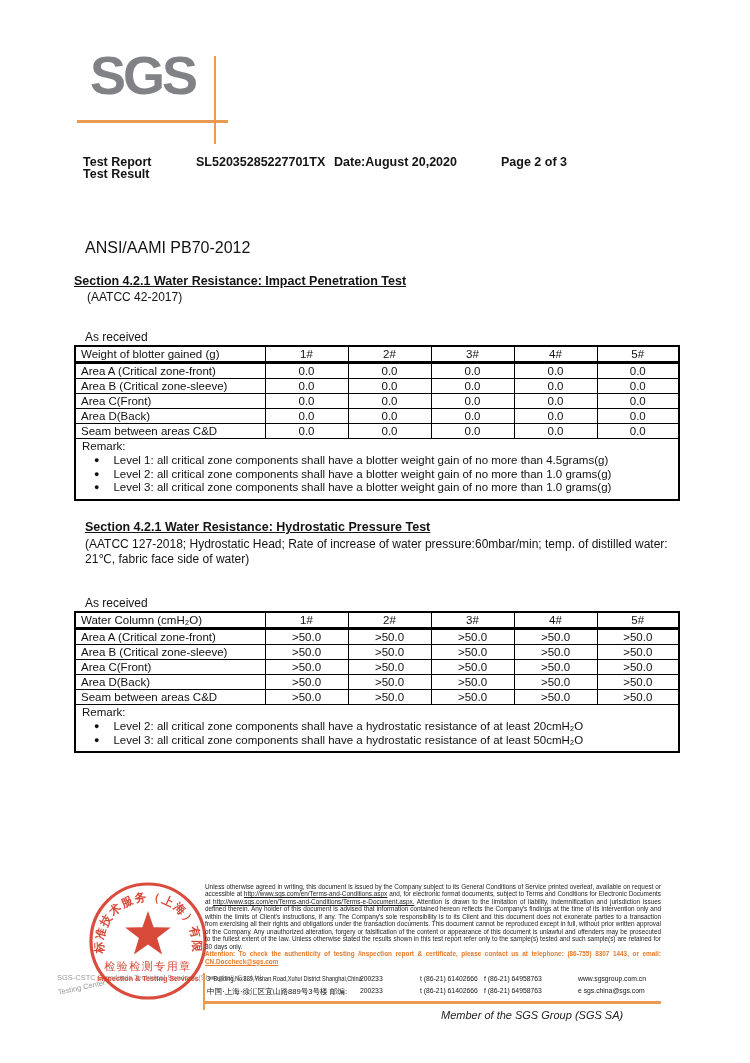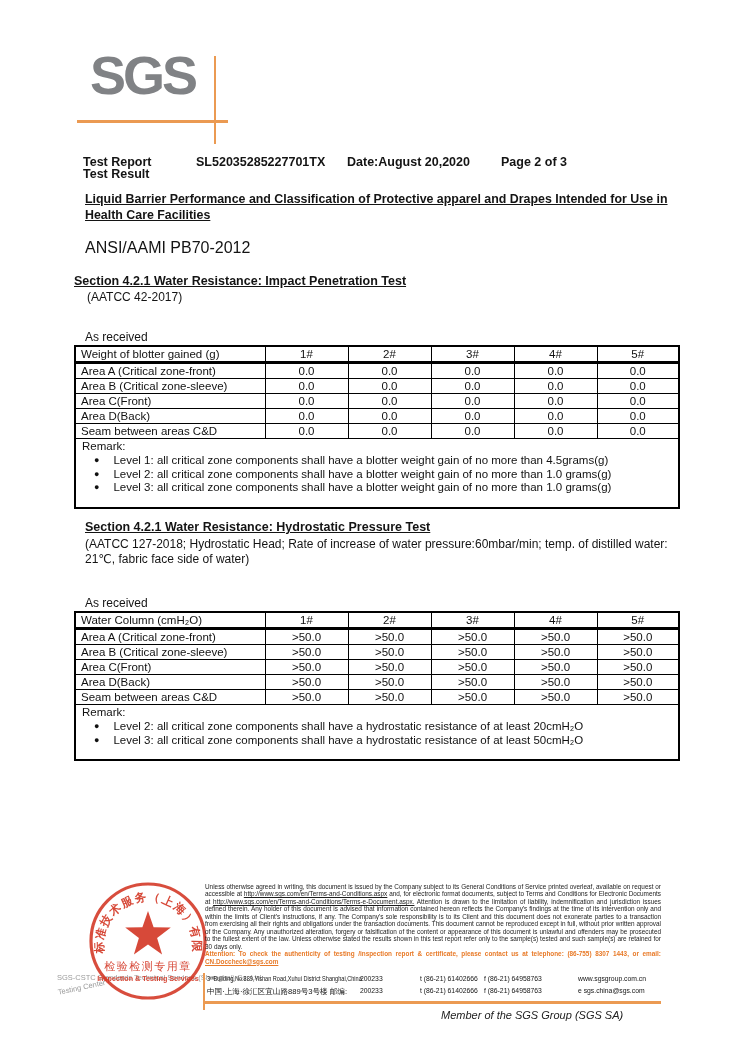--- a/index.html
+++ b/index.html
@@ -35,21 +35,21 @@
 
   
   table.rtable {
     position:absolute; left:74px; width:604px;
     border-collapse:collapse; table-layout:fixed;
     font-size:11.5px; color:#111; border:2px solid #000;
   }
   table.rtable td { border:1px solid #000; height:14px; padding:0 5px; white-space:nowrap; overflow:hidden; }
   table.rtable tr.hdr td { border-bottom:3px solid #000; }
   table.rtable td.val { text-align:center; padding:0; }
-  table.rtable td.remark-cell { height:auto; white-space:normal; padding:1px 6px 12px 6px; }
+  table.rtable td.remark-cell { height:auto; white-space:normal; padding:1px 6px 4px 6px; }
   .remark-line { line-height:13.8px; }
   .bullet-line { display:flex; line-height:13.8px; }
   .bullet-line .dot { flex:0 0 auto; margin-left:12px; margin-right:14px; font-size:9px; }
 
   
   .stamp { left:84px; top:877px; width:128px; height:128px; pointer-events:none; }
 
   
   .company-gray { color:#9b9b9b; font-size:7.5px; white-space:nowrap; }
   .legal {
@@ -72,29 +72,25 @@
 <body>
 
 <div class="page">
 
   <div class="abs logo">SGS</div>
   <div class="abs hline-top orange-bg"></div>
   <div class="abs vline-top orange-bg"></div>
 
   <div class="abs hdr-item" style="left:83px">Test Report</div>
   <div class="abs hdr-item" style="left:196px">SL52035285227701TX</div>
-  <div class="abs hdr-item" style="left:347px">Date:August 20,2020</div>
+  <div class="abs hdr-item" style="left:334px">Date:August 20,2020</div>
   <div class="abs hdr-item" style="left:501px">Page 2 of 3</div>
 
   <div class="abs b" style="left:83px; top:167px; font-size:12.5px;">Test Result</div>
 
-  <div class="abs doc-title">
-    <div>Liquid Barrier Performance and Classification of Protective apparel and Drapes Intended for Use in</div>
-    <div>Health Care Facilities</div>
-  </div>
 
   <div class="abs std">ANSI/AAMI PB70-2012</div>
 
   <div class="abs sec-head" style="left:74px; top:274px;">Section 4.2.1 Water Resistance: Impact Penetration Test</div>
   <div class="abs method" style="left:87px; top:290px;">(AATCC 42-2017)</div>
   <div class="abs cond" style="left:85px; top:330px;">As received</div>
 
   <table class="rtable" style="top:345px;">
     <colgroup>
         <col style="width:190px">

